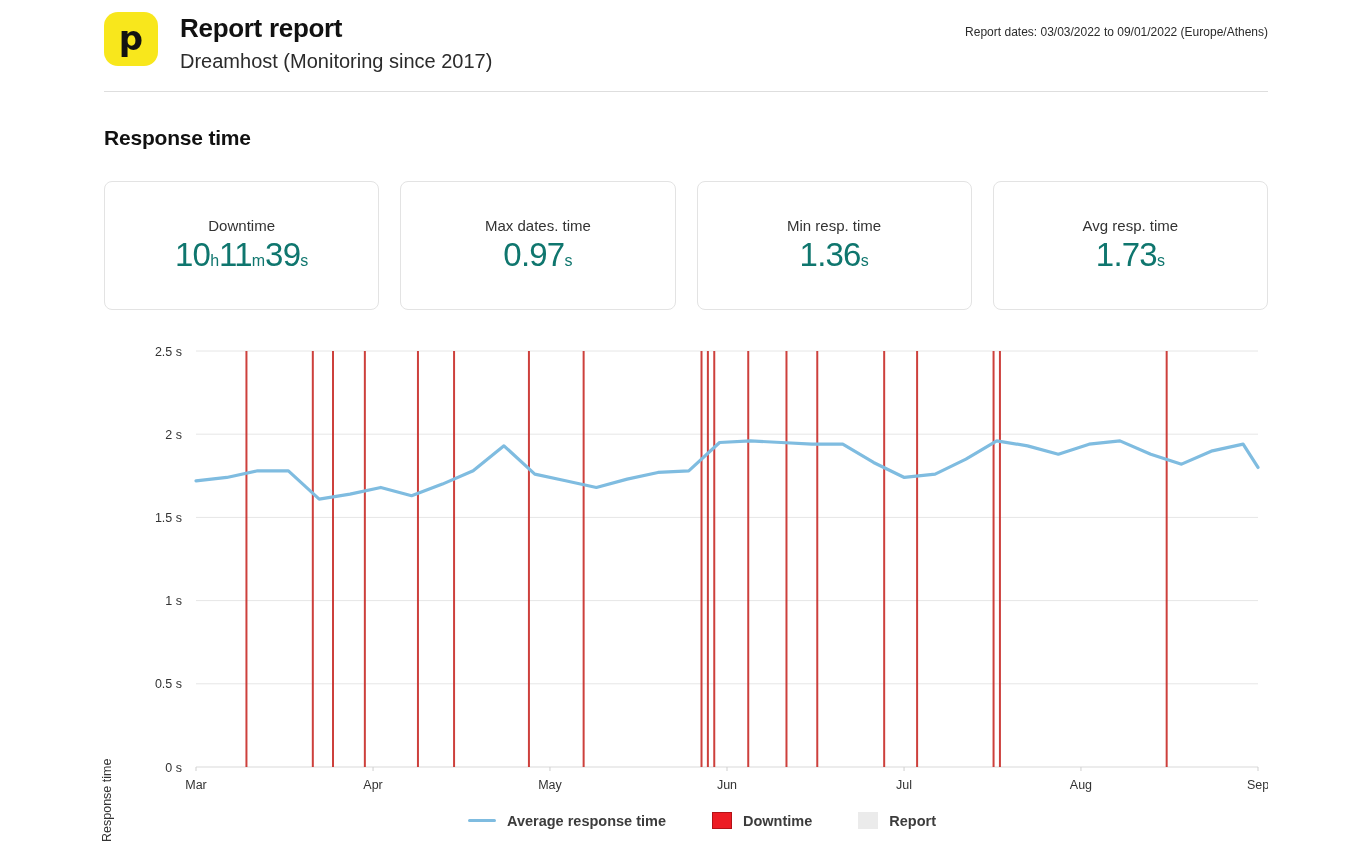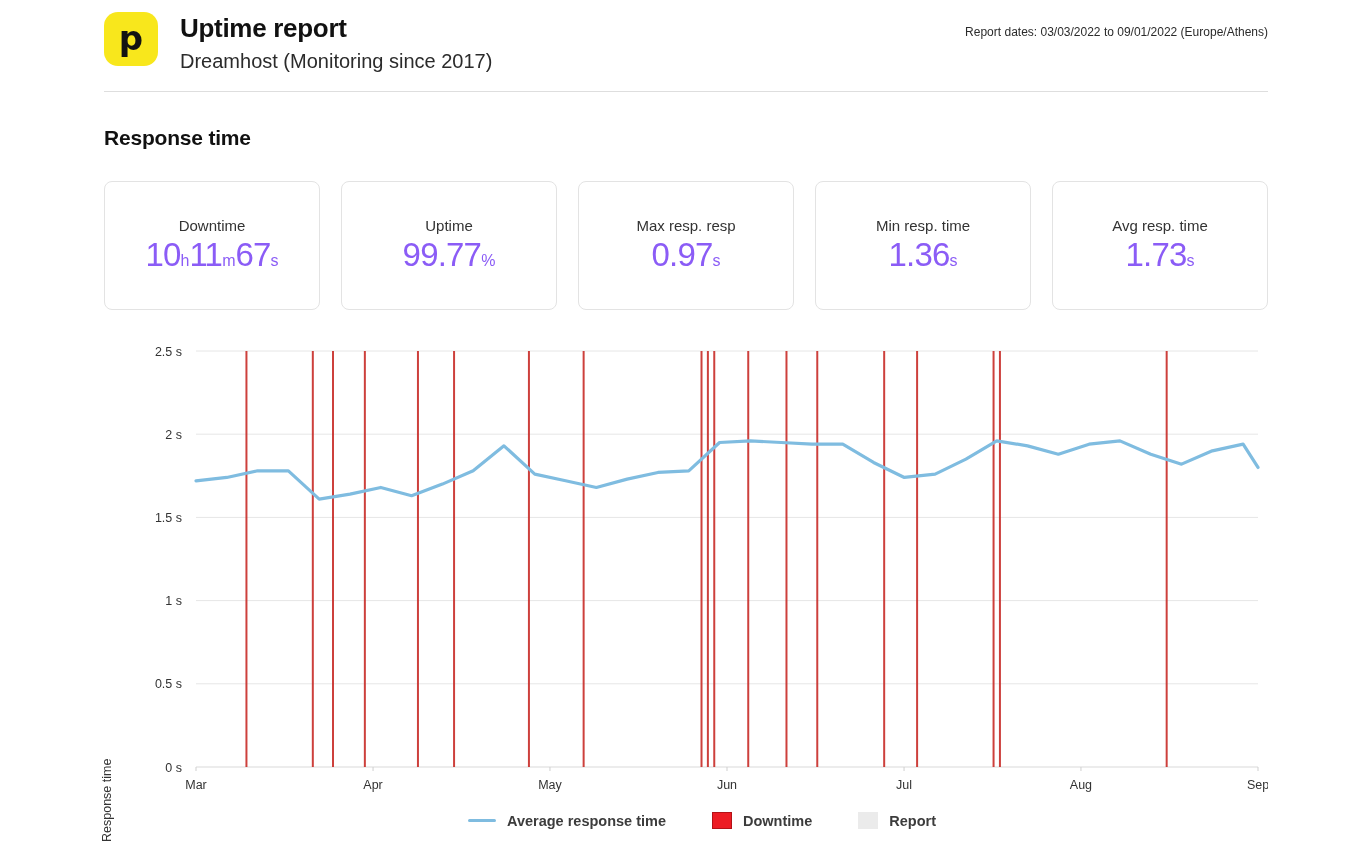--- a/index.html
+++ b/index.html
@@ -58,21 +58,21 @@
     flex: 1 1 0;
     height: 129px;
     border: 1px solid #e3e3e3;
     border-radius: 8px;
     background: #fff;
     display: flex; flex-direction: column; align-items: center; justify-content: center;
     gap: 2px;
   }
   .card-label { font-size: 15px; color: #333333; }
   .card-value {
-    font-size: 33px; font-weight: 400; color: #8b5cf6;
+    font-size: 33px; font-weight: 400; color: #0f766e;
     letter-spacing: -0.8px; line-height: 1.15;
     display: flex; align-items: baseline;
   }
   .unit { font-size: 16px; letter-spacing: 0; }
 
   
   .chart-wrap {
     position: absolute; left: 104px; top: 330px; width: 1164px; height: 470px;
   }
   .y-axis-title {
@@ -98,50 +98,43 @@
 <body>
 
 <div class="page">
 
   <div class="header">
     <div class="brand">
       <div class="logo">
         <span class="logo-glyph">p</span>
       </div>
       <div class="titles">
-        <div class="report-title">Uptime report</div>
+        <div class="report-title">Report report</div>
         <div class="report-subtitle">Dreamhost (Monitoring since 2017)</div>
       </div>
     </div>
     <div class="report-dates">Report dates: 03/03/2022 to 09/01/2022 (Europe/Athens)</div>
   </div>
 
   <div class="section-title">Response time</div>
 
   <div class="cards">
     <div class="card">
       <div class="card-label">Downtime</div>
       <div class="card-value">
         <span>10</span>
           <span class="unit">h</span>
           <span>11</span>
           <span class="unit">m</span>
-          <span>67</span>
-          <span class="unit">s</span>
-      </div>
-    </div>
-    <div class="card">
-      <div class="card-label">Uptime</div>
-      <div class="card-value">
-        <span>99.77</span>
-          <span class="unit">%</span>
-      </div>
-    </div>
-    <div class="card">
-      <div class="card-label">Max resp. resp</div>
+          <span>39</span>
+          <span class="unit">s</span>
+      </div>
+    </div>
+    <div class="card">
+      <div class="card-label">Max dates. time</div>
       <div class="card-value">
         <span>0.97</span>
           <span class="unit">s</span>
       </div>
     </div>
     <div class="card">
       <div class="card-label">Min resp. time</div>
       <div class="card-value">
         <span>1.36</span>
           <span class="unit">s</span>

